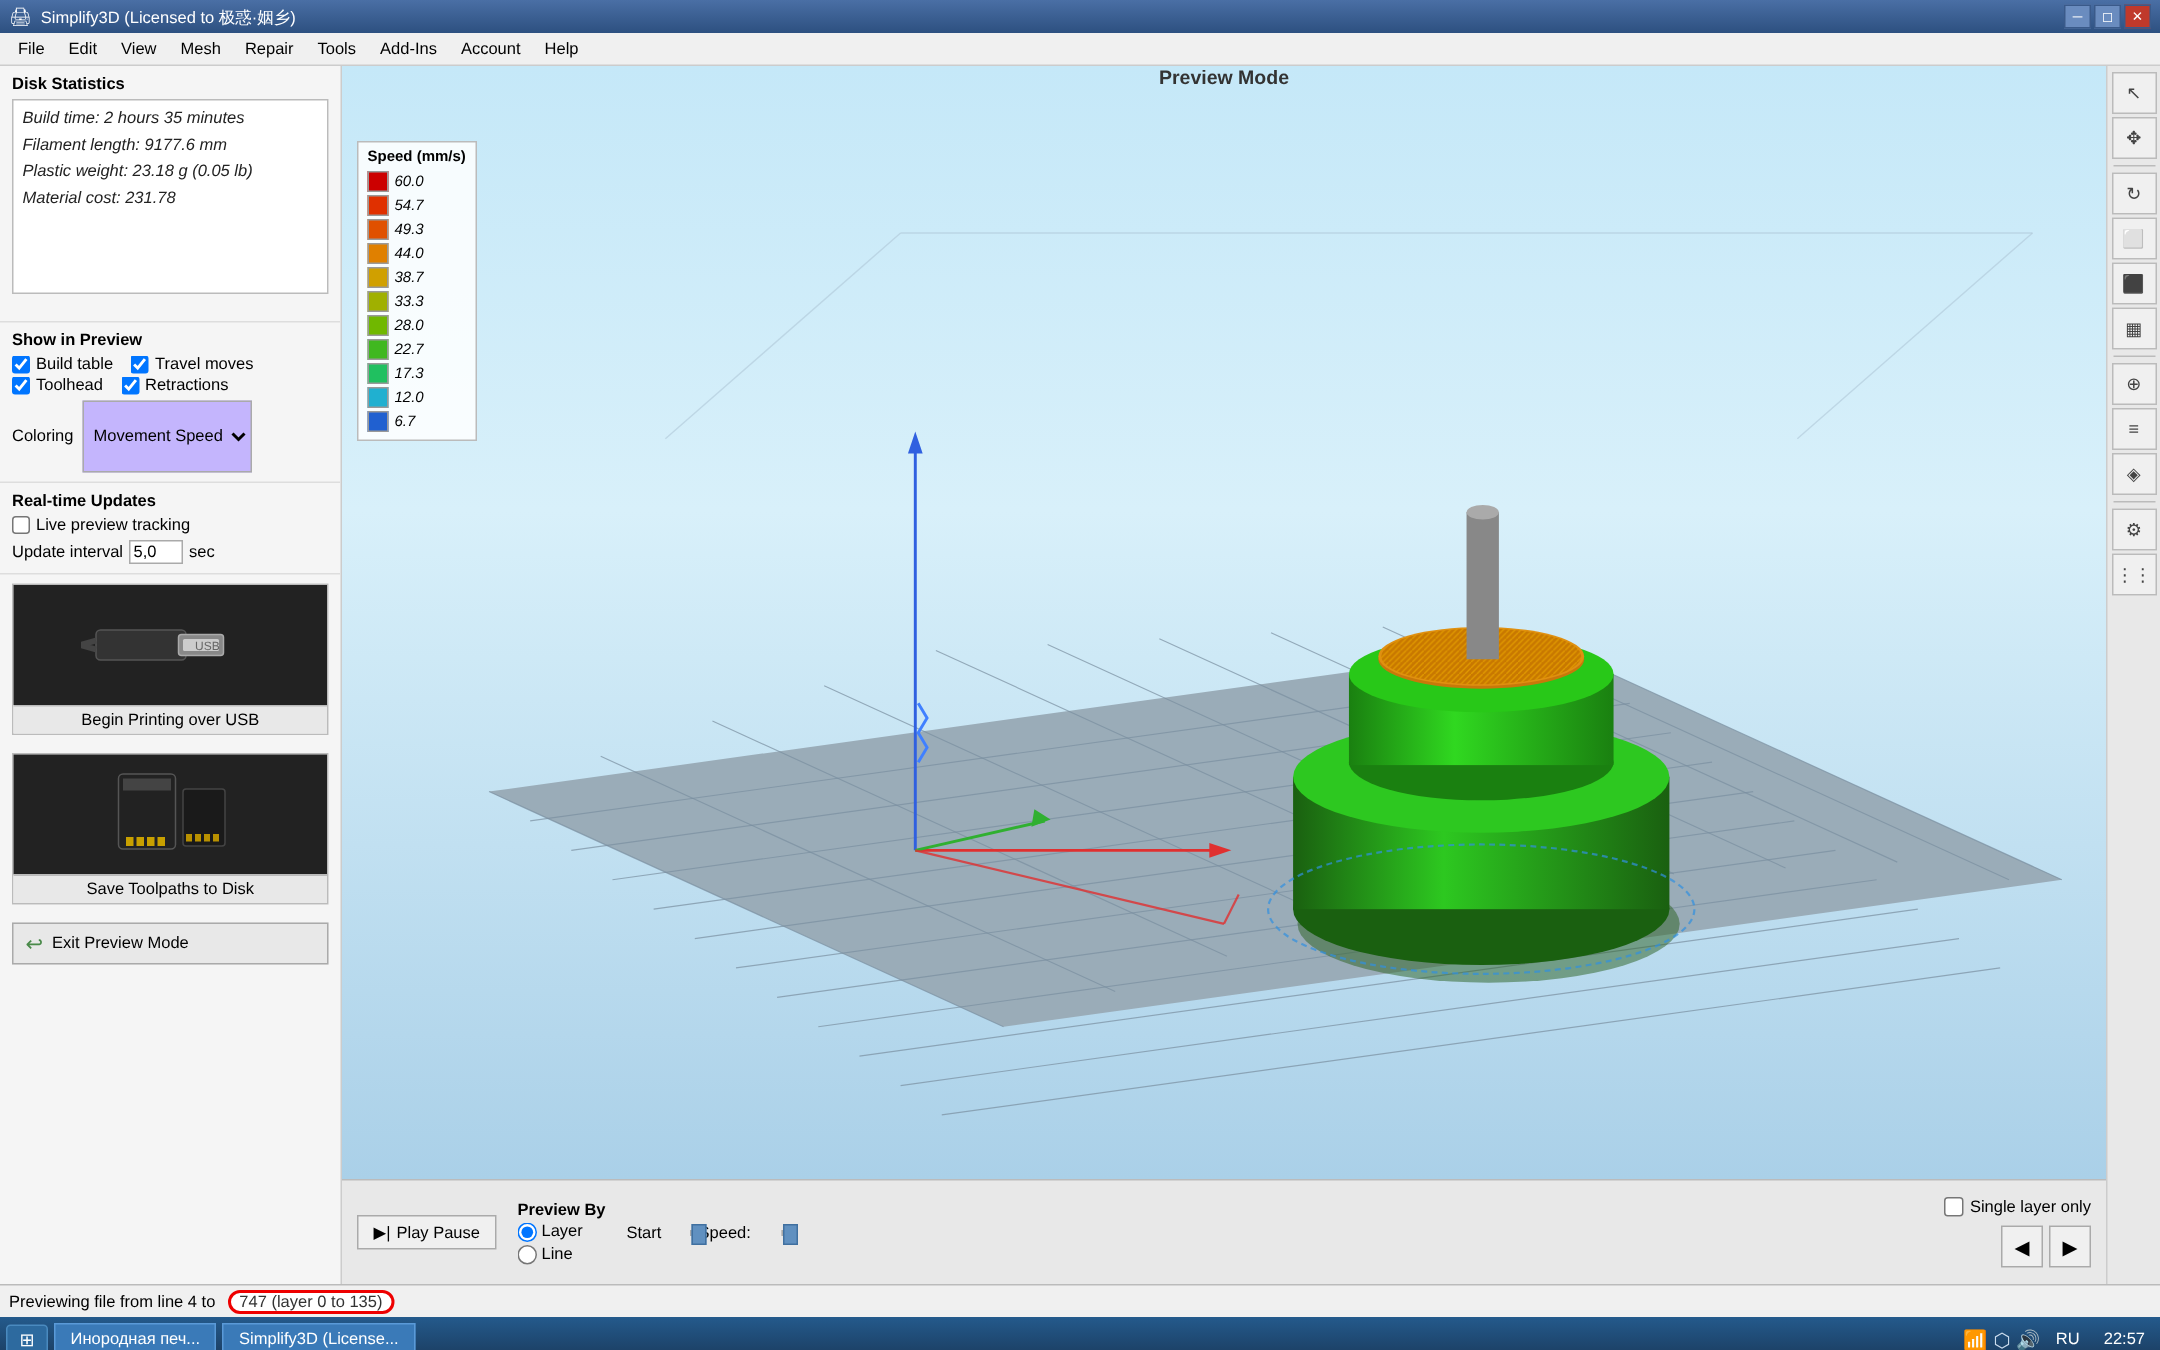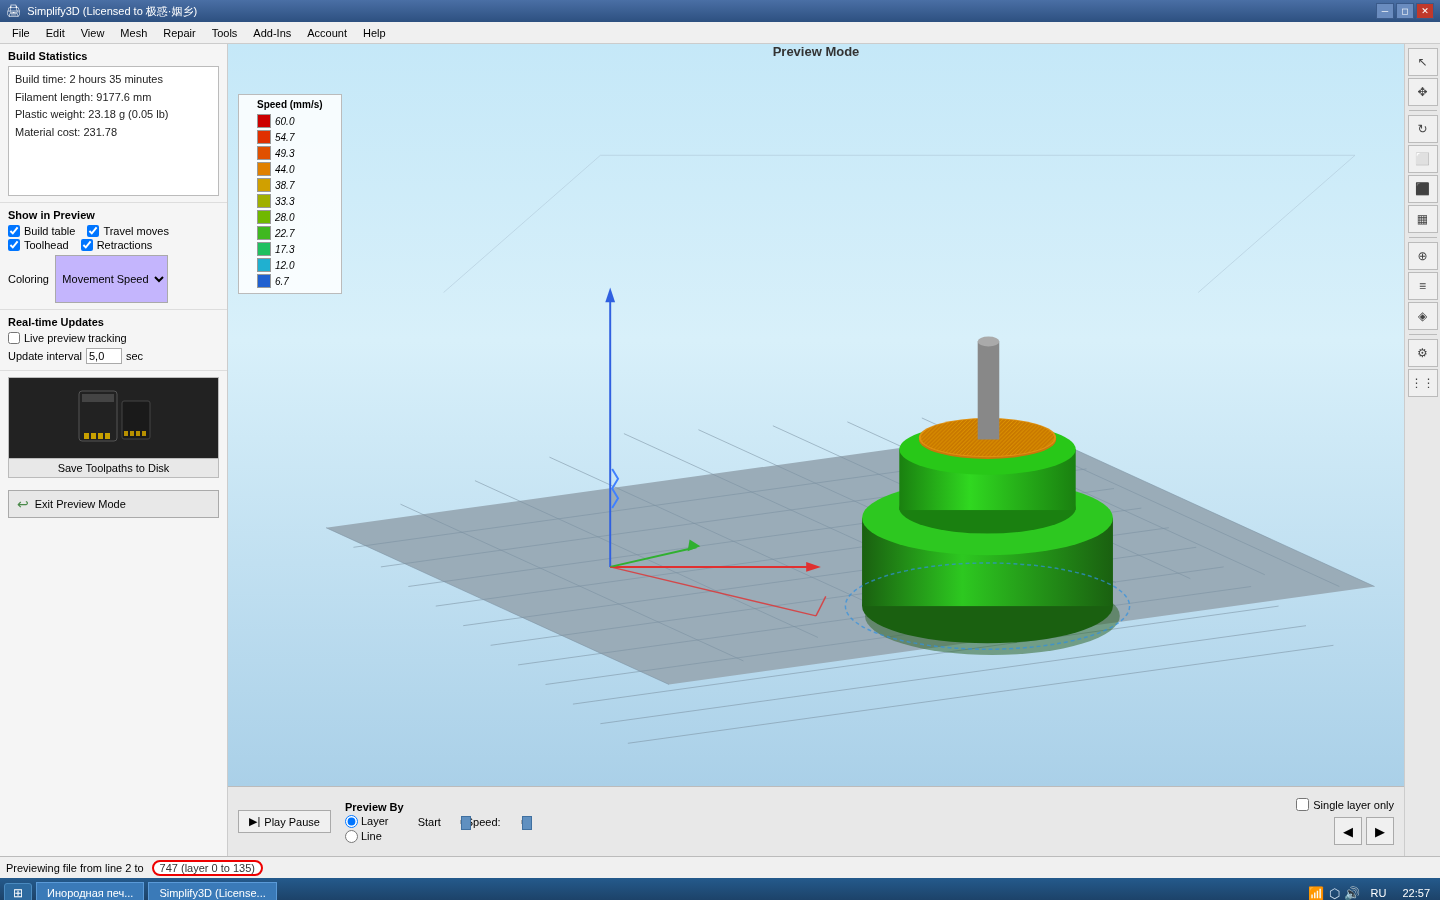--- a/index.html
+++ b/index.html
@@ -78,22 +78,23 @@
     }
     .stats-text {
       font-size: 11px;
       line-height: 1.6;
       color: #222;
     }
     .stats-box {
       background: #fff;
       border: 1px solid #bbb;
       padding: 4px 6px;
-      margin-bottom: 0;
+      margin-bottom: 12px;
       min-height: 130px;
+      font-style: italic;
     }
     .show-preview-title {
       font-weight: bold;
       font-size: 11px;
       margin-bottom: 4px;
     }
     .checkbox-row {
       display: flex;
       align-items: center;
       gap: 4px;
@@ -194,21 +195,21 @@
       color: #333;
     }
 
     
     #speed-legend {
       position: absolute;
       top: 50px;
       left: 10px;
       background: rgba(255,255,255,0.85);
       border: 1px solid #bbb;
-      padding: 4px 18px;
+      padding: 4px 6px;
       font-size: 10px;
     }
     .legend-title { font-weight: bold; margin-bottom: 3px; }
     .legend-item {
       display: flex;
       align-items: center;
       gap: 4px;
       height: 16px;
       font-style: italic;
     }
@@ -428,21 +429,21 @@
   <span class="menu-item">Add-Ins</span>
   <span class="menu-item">Account</span>
   <span class="menu-item">Help</span>
 </div>
 
 <div id="main-layout">
 
   <div id="sidebar">
 
     <div class="sidebar-section">
-      <div class="sidebar-section-title">Build Statistics</div>
+      <div class="sidebar-section-title">Disk Statistics</div>
       <div class="stats-box">
         <div class="stats-text">
           <div>Build time: 2 hours 35 minutes</div>
           <div>Filament length: 9177.6 mm</div>
           <div>Plastic weight: 23.18 g (0.05 lb)</div>
           <div>Material cost: 231.78</div>
         </div>
       </div>
     </div>
 
@@ -476,20 +477,37 @@
         <input type="checkbox" style="">
         <span>Live preview tracking</span>
       </div>
       <div class="update-interval-row">
         <span>Update interval</span>
         <input type="text" value="5,0" style="">
         <span>sec</span>
       </div>
     </div>
 
+    <div class="device-card">
+      <div class="device-card-img">
+
+        <svg width="120" height="70" viewBox="0 0 120 70">
+
+          <rect x="10" y="25" width="60" height="20" rx="3" fill="#333" stroke="#555" stroke-width="1"></rect>
+
+          <rect x="65" y="28" width="30" height="14" rx="2" fill="#888" stroke="#aaa" stroke-width="1"></rect>
+          <rect x="68" y="31" width="24" height="8" rx="1" fill="#ccc"></rect>
+
+          <text x="76" y="38" fill="#666" font-size="8" font-family="sans-serif">USB</text>
+
+          <path d="M10 32 Q0 35 0 35 Q0 35 10 38" fill="none" stroke="#444" stroke-width="4"></path>
+        </svg>
+      </div>
+      <div class="device-card-label">Begin Printing over USB</div>
+    </div>
 
     <div class="device-card">
       <div class="device-card-img">
 
         <svg width="120" height="70" viewBox="0 0 120 70">
 
           <rect x="25" y="8" width="38" height="50" rx="3" fill="#222" stroke="#555" stroke-width="1"></rect>
           <rect x="28" y="11" width="32" height="8" fill="#444"></rect>
 
           <rect x="30" y="50" width="5" height="6" fill="#c8a000"></rect>
@@ -722,21 +740,21 @@
     <div class="rt-btn" title="Layer">≡</div>
     <div class="rt-btn" title="3D View">◈</div>
     <div class="rt-separator"></div>
     <div class="rt-btn" title="Settings">⚙</div>
     <div class="rt-btn" title="Grid">⋮⋮</div>
   </div>
 
 </div>
 
 <div id="statusbar">
-  <span>Previewing file from line 2 to </span>
+  <span>Previewing file from line 4 to </span>
   <span class="status-highlight">747 (layer 0 to 135)</span>
 </div>
 
 <div id="taskbar">
   <button class="taskbar-start">
     <span>⊞</span>
   </button>
   <div class="taskbar-item">
     <span>Инородная печ...</span>
   </div>

